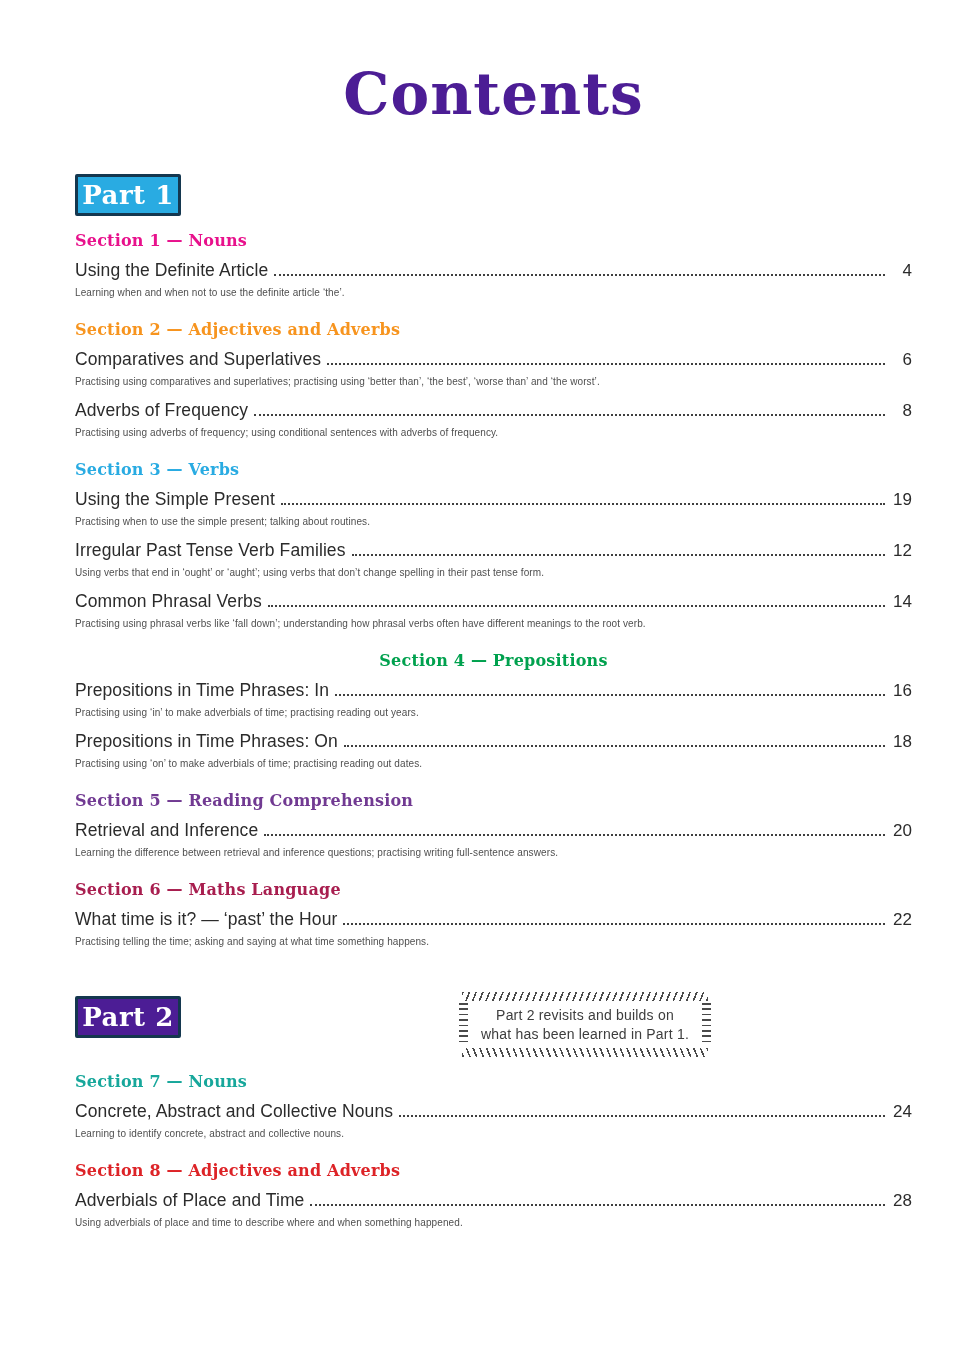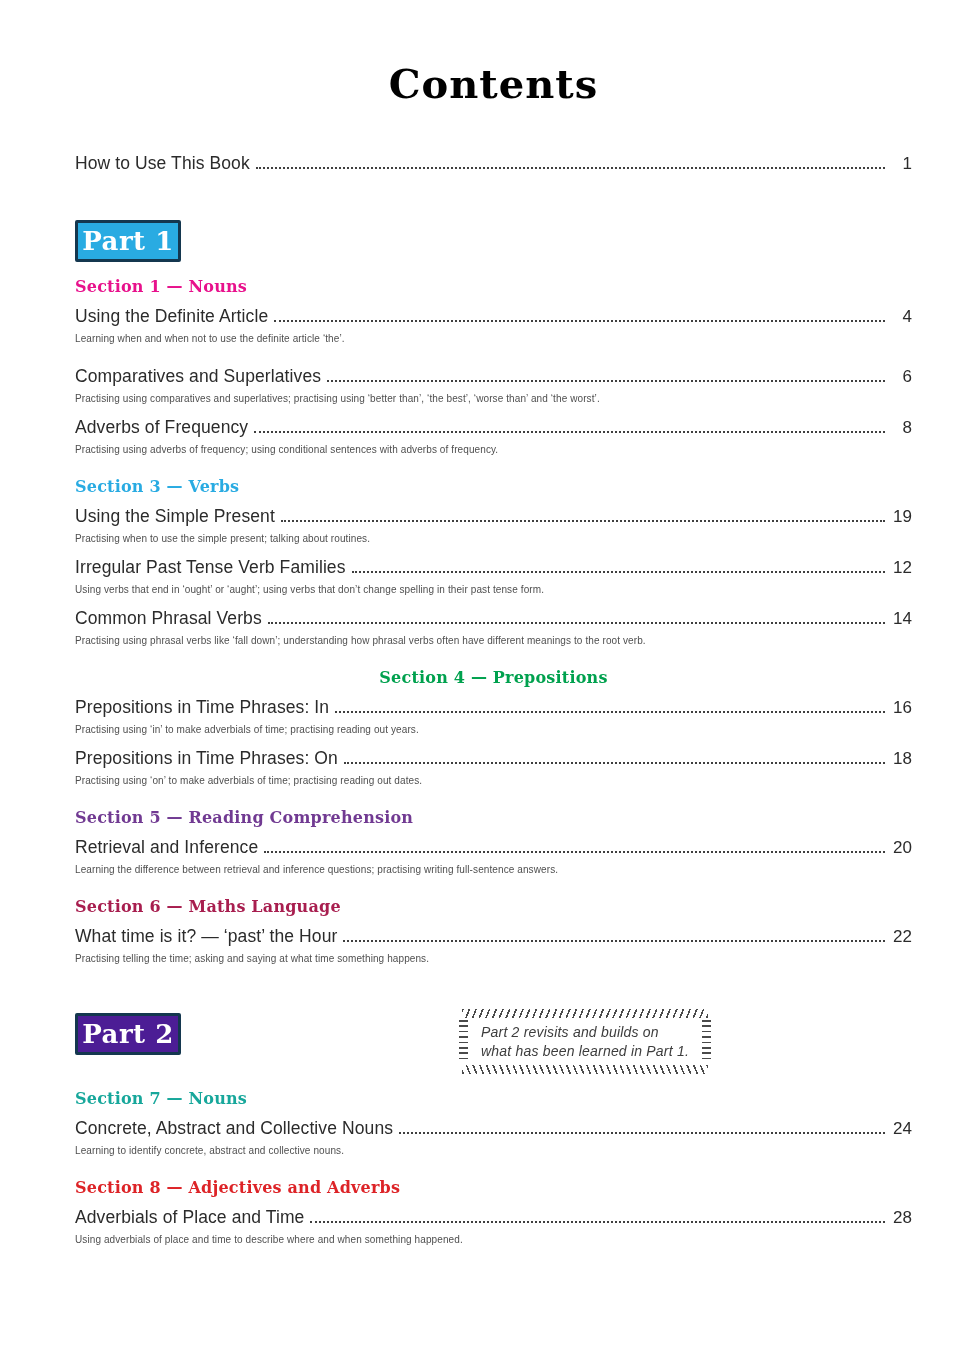--- a/index.html
+++ b/index.html
@@ -7,24 +7,24 @@
   body {
     width: 961px; height: 1360px; overflow: hidden;
     font-family: "Liberation Sans", sans-serif;
     color: #2b2b2b;
   }
   .page { padding: 0 49px 0 75px; }
 
   .contents-title {
     font-family: "DejaVu Serif", serif;
     font-weight: 700;
-    font-size: 40px;
+    font-size: 58px;
     text-align: center;
     letter-spacing: 1px;
-    color: #000000;
+    color: #4c1d95;
     margin-top: 60px;
   }
 
   
   .toc-row { display: flex; align-items: baseline; }
   .entry-title { font-size: 17.5px; color: #2b2b2b; white-space: nowrap; letter-spacing: 0.1px; }
   .leader {
     flex: 1;
     border-bottom: 2px dotted #3f3f3f;
     margin: 0 5px 3px 6px;
@@ -58,22 +58,21 @@
     color: #ffffff;
     letter-spacing: 0.5px;
   }
 
   
   .part-note {
     position: relative;
     margin-left: 278px;
     margin-top: -4px;
     padding: 14px 22px 13px 22px;
-    text-align: left;
-    font-style: italic;
+    text-align: center;
   }
   .part-note::before, .part-note::after {
     content: ""; position: absolute; left: 3px; right: 3px; height: 9px;
     background: repeating-linear-gradient(112deg, #4a4a4a 0 1.6px, transparent 1.6px 6.2px);
   }
   .part-note::before { top: 0; }
   .part-note::after  { bottom: 0; transform: scaleX(-1); }
   .note-side {
     position: absolute; top: 11px; bottom: 11px; width: 9px;
     background: repeating-linear-gradient(180deg, #4a4a4a 0 1.6px, transparent 1.6px 5.4px);
@@ -94,25 +93,20 @@
   .sections-wrap { }
   .part-block .section:first-child { margin-top: 15px; }
 </style>
 </head>
 <body>
 
 <div class="page">
 
   <h1 class="contents-title">Contents</h1>
 
-  <div class="toc-row front-row">
-    <span class="entry-title">How to Use This Book</span>
-    <span class="leader"></span>
-    <span class="entry-page">1</span>
-  </div>
 
   <div id="parts">
   <section class="part-block">
     <div class="part-row">
       <div class="part-badge" style="background: rgb(41, 171, 226); border-color: rgb(20, 55, 79);">
         <span class="part-label" style="color: rgb(255, 255, 255);">Part 1</span>
       </div>
 
     </div>
     <div class="sections-wrap">
@@ -124,20 +118,21 @@
       <span class="entry-title">Using the Definite Article</span>
       <span class="leader"></span>
       <span class="entry-page">4</span>
     </div>
     <p class="entry-desc">Learning when and when not to use the definite article ‘the’.</p>
   </div>
 </div>
   </div>
 
   <div class="section">
+    <h2 class="section-heading" style="color: rgb(247, 148, 30);">Section 2 — Adjectives and Adverbs</h2>
     <div class="entries">
   <div class="entry">
     <div class="toc-row">
       <span class="entry-title">Comparatives and Superlatives</span>
       <span class="leader"></span>
       <span class="entry-page">6</span>
     </div>
     <p class="entry-desc">Practising using comparatives and superlatives; practising using ‘better than’, ‘the best’, ‘worse than’ and ‘the worst’.</p>
   </div>
 

